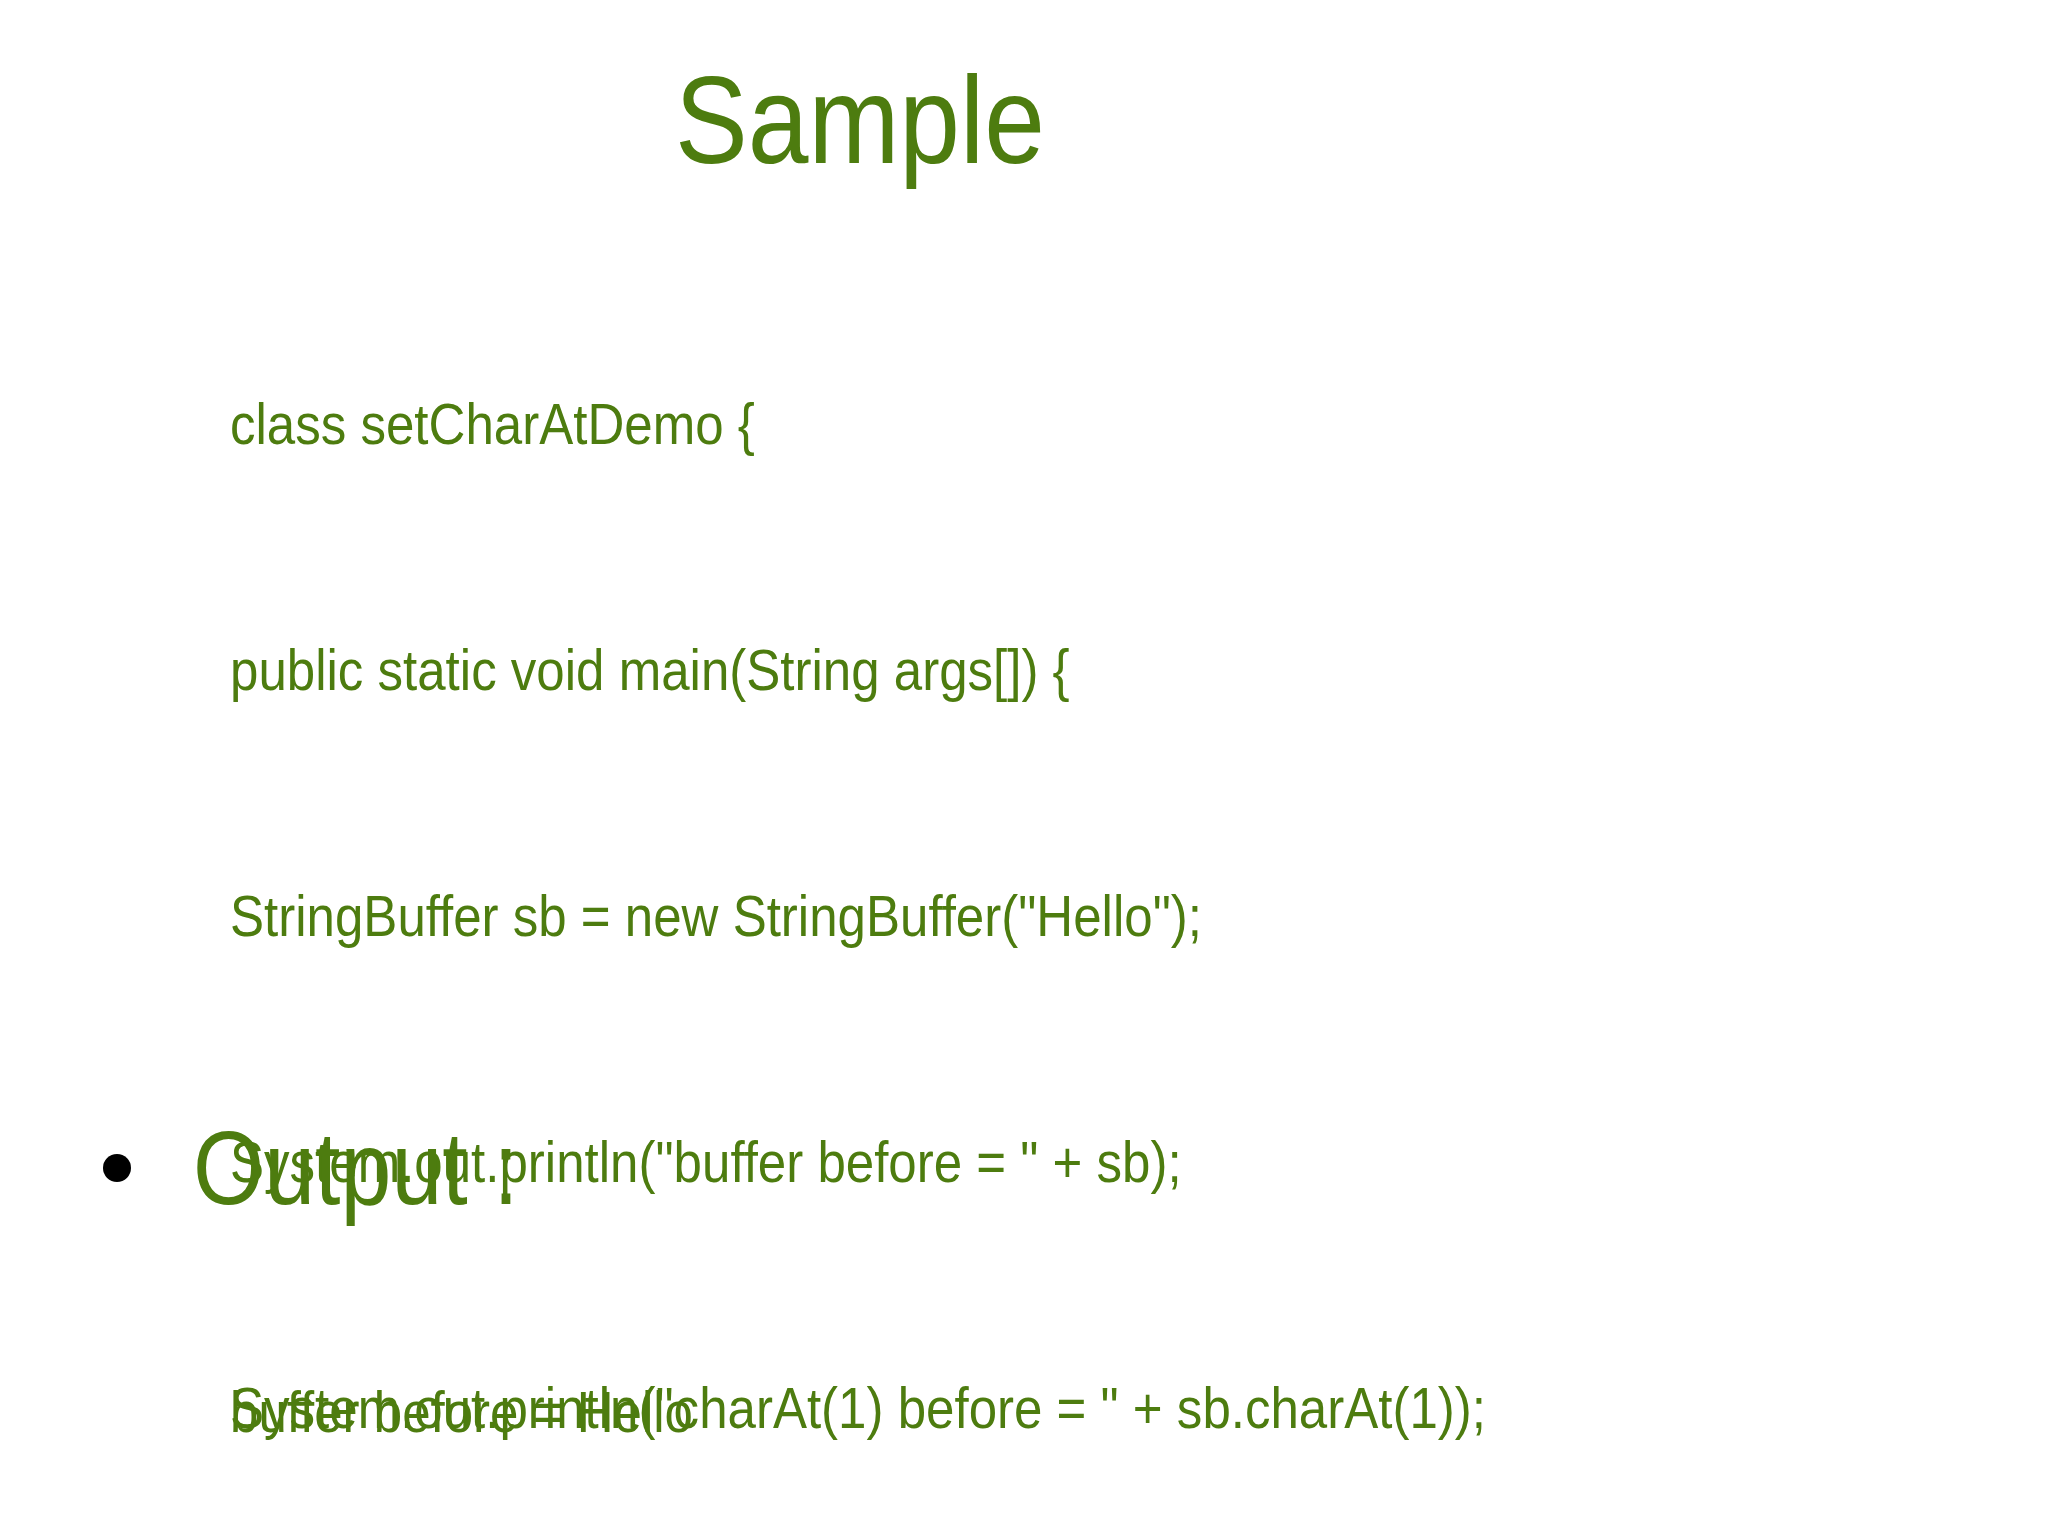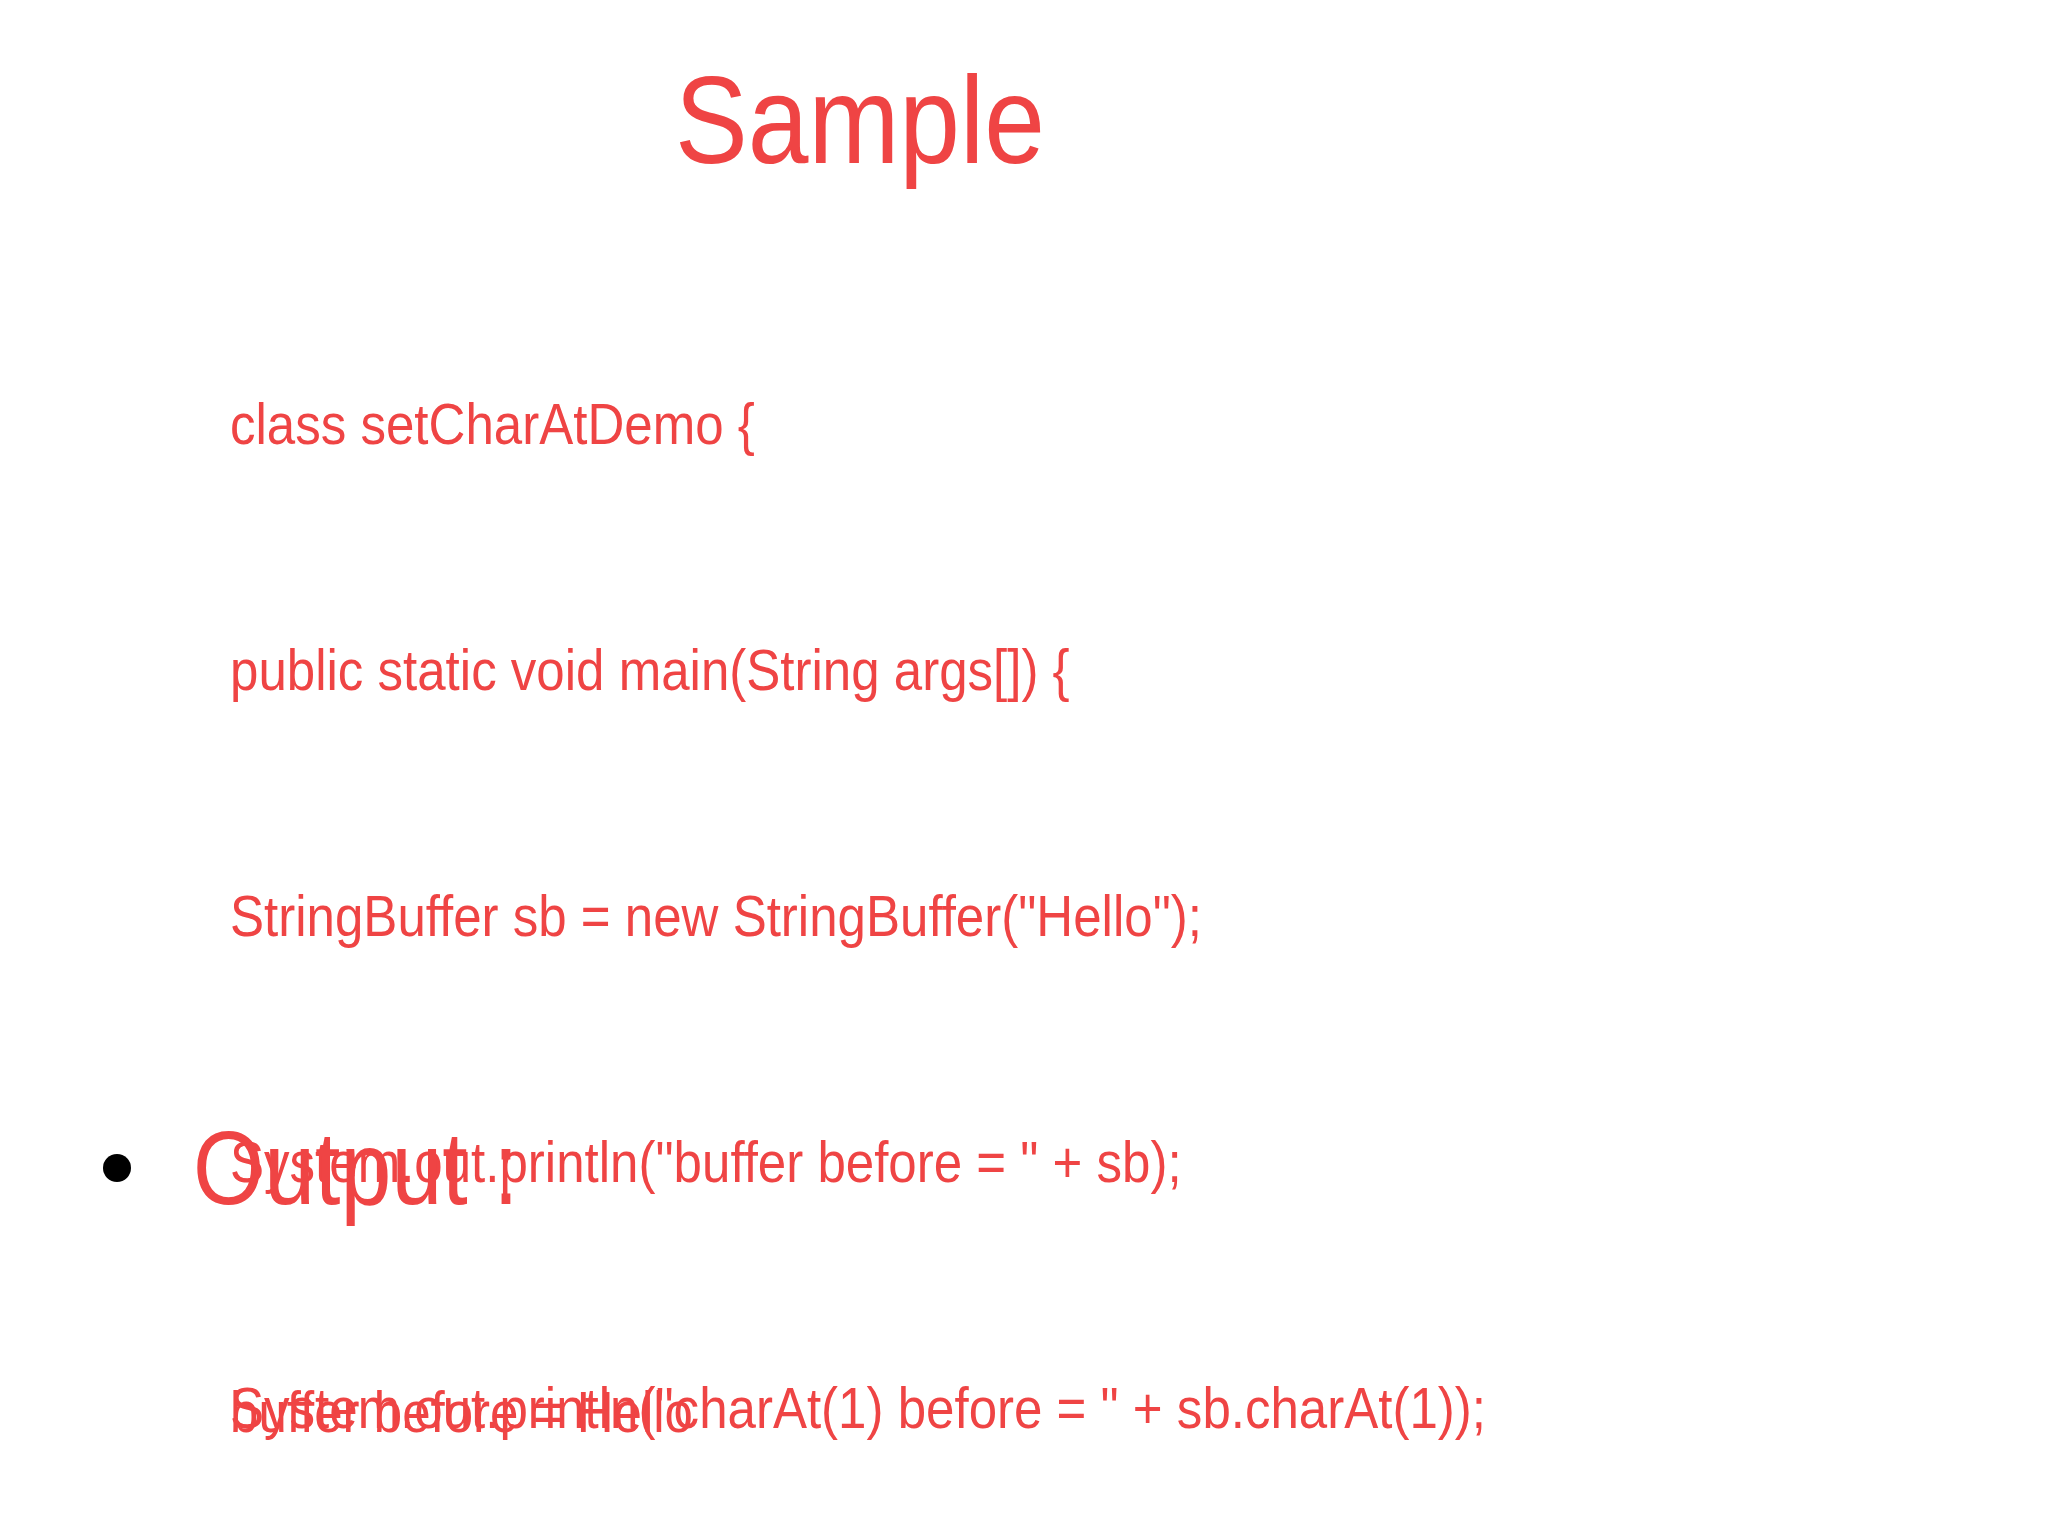--- a/index.html
+++ b/index.html
@@ -5,21 +5,21 @@
   html, body {
     margin: 0;
     padding: 0;
     background: #ffffff;
   }
   .slide {
     position: relative;
     width: 1720px;
     height: 1536px;
     background: #ffffff;
-    color: #ef4444;
+    color: #4d7c0f;
     font-family: "Liberation Sans", sans-serif;
     overflow: hidden;
   }
   .title {
     position: absolute;
     top: 55px;
     left: 0;
     width: 100%;
     margin: 0;
     font-size: 124px;

